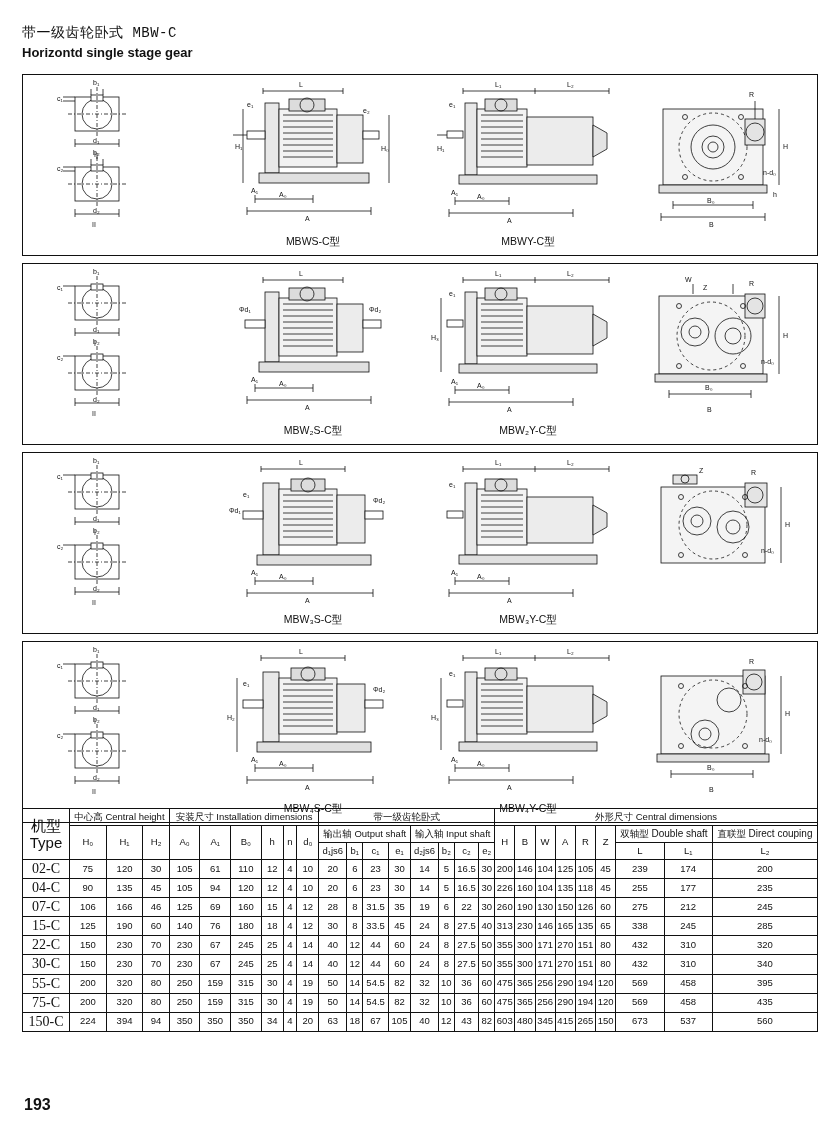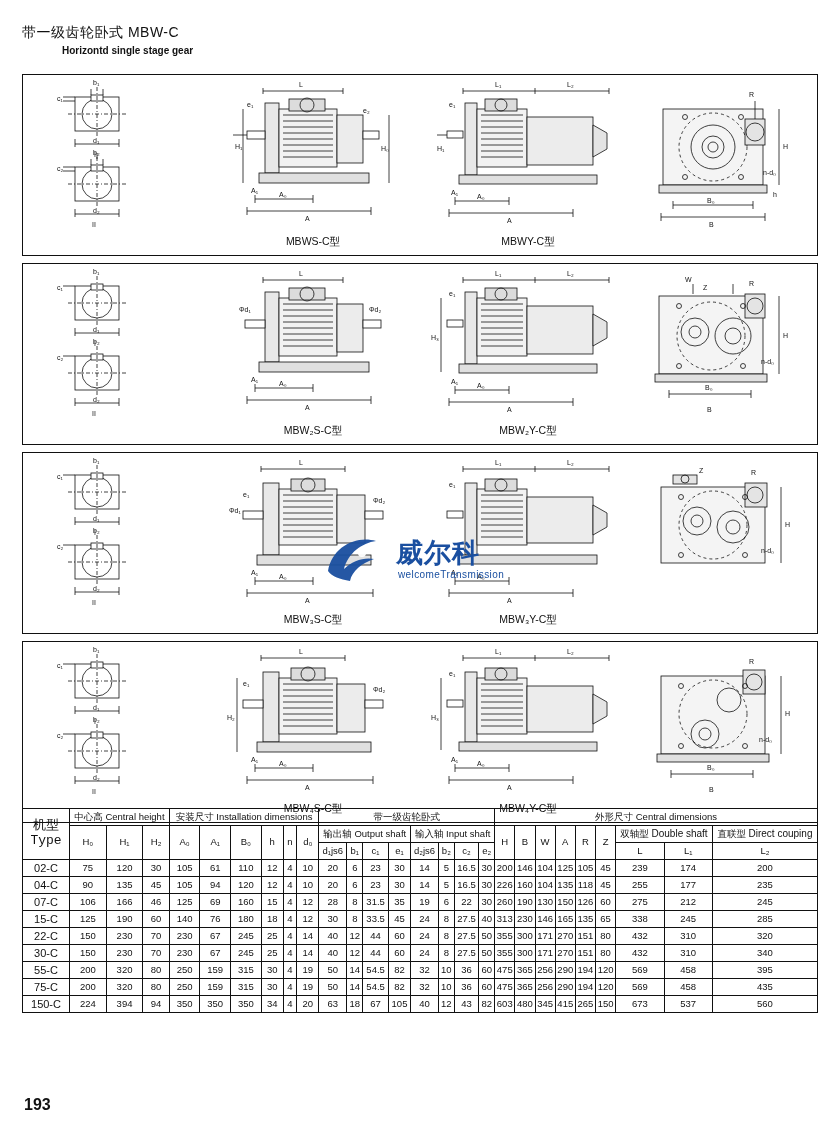--- a/index.html
+++ b/index.html
@@ -5,22 +5,22 @@
   html,body{margin:0;padding:0;}
   body{
     width:840px;height:1126px;background:#ffffff;
     font-family:"Liberation Sans", sans-serif;
     color:#1a1a1a;position:relative;overflow:hidden;
   }
   .page{position:relative;width:840px;height:1126px;}
 
   
   .hdr{position:absolute;left:22px;top:24px;}
-  .hdr .cn{font-size:14px;letter-spacing:.5px;color:#111;}
-  .hdr .en{font-size:10px;font-weight:bold;margin-top:3px;color:#111;margin-left:40px;}
+  .hdr .cn{font-size:14px;letter-spacing:.5px;color:#111;font-family:Liberation Mono, monospace;}
+  .hdr .en{font-size:13px;font-weight:bold;margin-top:3px;color:#111;}
 
   
   .panels{position:absolute;left:22px;top:74px;width:796px;}
   .panel{border:1px solid #111;height:180px;position:relative;margin-bottom:7px;background:#fff;}
   .panel .cell{position:absolute;top:0;bottom:0;}
   .c1{left:0;width:180px;}
   .c2{left:180px;width:220px;}
   .c3{left:400px;width:210px;}
   .c4{left:610px;width:186px;}
   .cap{position:absolute;bottom:6px;width:100%;text-align:center;font-size:10.5px;color:#111;}
@@ -35,25 +35,25 @@
   
   table.spec{
     position:absolute;left:22px;top:808px;width:796px;
     border-collapse:collapse;font-size:9.5px;color:#111;
   }
   table.spec th, table.spec td{
     border:1px solid #111;text-align:center;vertical-align:middle;
     padding:1px 1px;line-height:1.15;
   }
   table.spec th{font-weight:normal;}
-  .grp{font-size:13px;font-family:Liberation Mono, monospace;}
+  .grp{font-size:15px;}
   .grp .cn{display:block;}
   .grp .en{display:block;}
   .rowh{height:17px;}
-  td.type{font-size:11px;}
+  td.type{font-size:14px;font-family:Liberation Serif, serif;}
   .sub-t{font-size:10px;}
 
   .pageno{position:absolute;left:24px;top:1096px;font-size:16px;font-weight:bold;color:#111;}
 </style>
 </head>
 <body>
 
 <div class="page">
 
   <div class="hdr">
@@ -654,31 +654,20 @@
               <text x="126" y="100">n-d₀</text>
               <text x="74" y="128">B₀</text>
               <text x="76" y="150">B</text>
             </g>
           </svg>
         </div>
       </div>
     </div>
   </div>
 
-  <div class="wm">
-    <svg viewBox="0 0 210 78" style="position:absolute;left:0;top:0;width:210px;height:78px;">
-      <g fill="#1a4fa0" opacity="0.95">
-        <path d="M10 48 C14 24, 38 12, 58 18 C44 20, 30 30, 26 46 C34 38, 46 34, 56 36 C44 40, 34 48, 32 58 C22 56, 14 54, 10 48 Z"></path>
-        <circle cx="44" cy="30" r="4" fill="#ffffff"></circle>
-        <path d="M40 54 l8 -8 l8 8 l-8 8 z" fill="#ffffff" opacity="0.9"></path>
-      </g>
-    </svg>
-    <div class="txt">威尔科</div>
-    <div class="sub">welcomeTransmission</div>
-  </div>
 
   <table class="spec">
     <thead>
       <tr class="rowh">
         <th rowspan="3" style="width:44px;">
           <span class="grp"><span class="cn">机型</span>
           <span class="en">Type</span></span>
         </th>
         <th colspan="3">
           <span class="cn">中心高</span>

